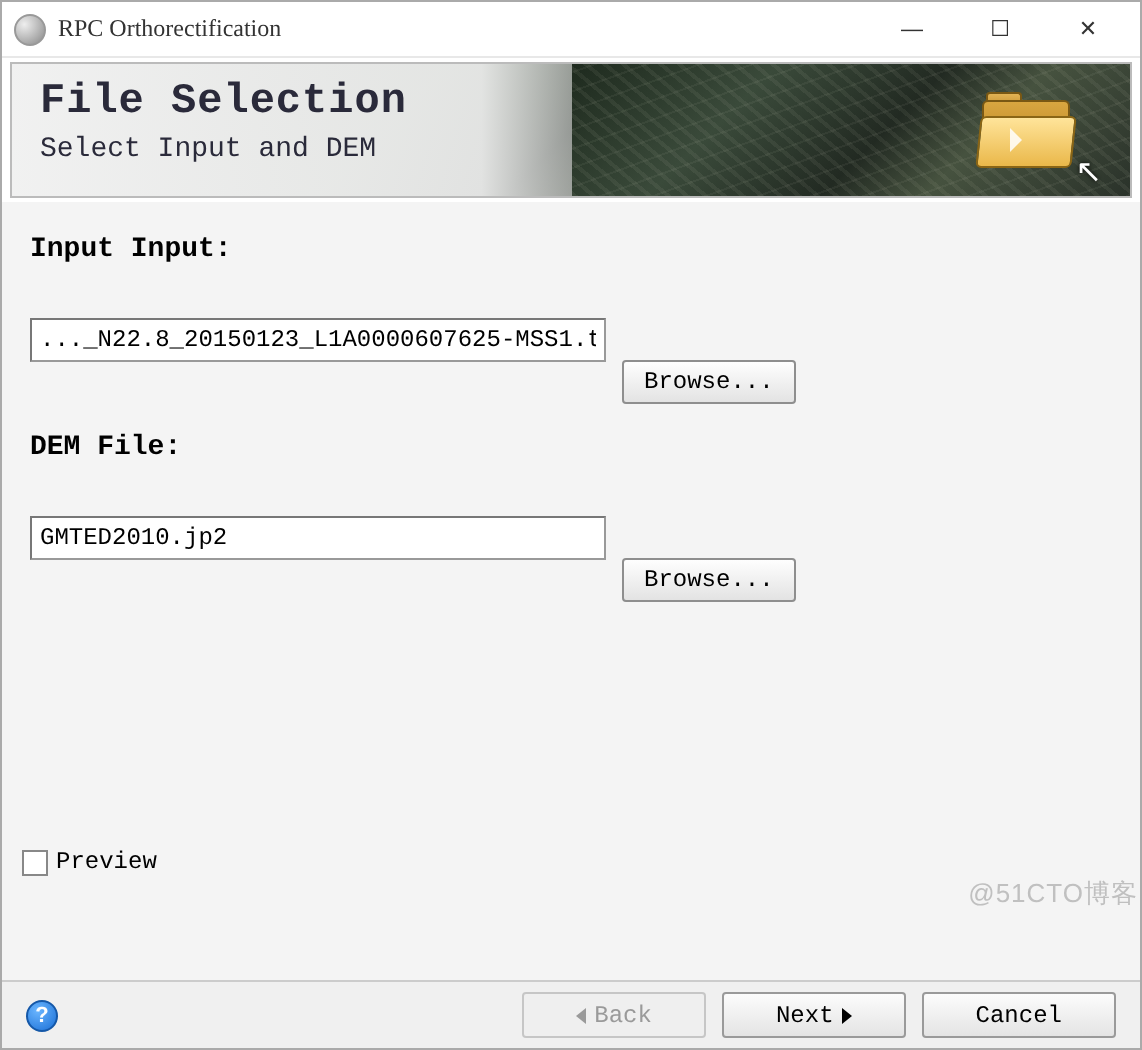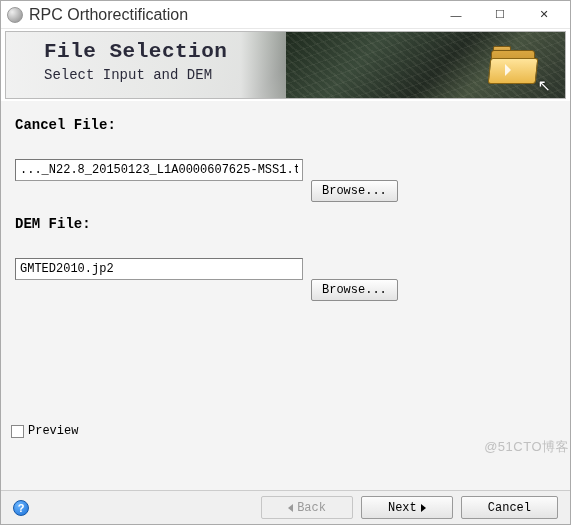--- a/index.html
+++ b/index.html
@@ -30,40 +30,39 @@
   }
   .titlebar .icon {
     width: 16px; height: 16px;
     margin-right: 6px;
     border-radius: 50%;
     background: radial-gradient(circle at 30% 30%, #eee, #888);
     border: 1px solid #999;
   }
   .titlebar .title {
     flex: 1;
-    font-family: Liberation Sans, sans-serif;
-    font-size: 16px;
+    font-family: Liberation Serif, serif;
+    font-size: 12px;
     color: #333;
   }
   .winbtns { display: flex; }
   .winbtn {
     width: 44px; height: 22px;
     display: flex; align-items: center; justify-content: center;
     font-family: "Segoe UI", sans-serif;
     font-size: 11px;
     color: #333;
   }
 
   .banner {
     height: 68px;
     position: relative;
     margin: 2px 4px;
     border: 1px solid #bbb;
     overflow: hidden;
-    padding-left: 24px;
   }
   .banner-bg {
     position: absolute; inset: 0;
     background:
       linear-gradient(90deg, rgba(245,245,245,0.98) 0%, rgba(245,245,245,0.9) 42%, rgba(245,245,245,0.0) 62%),
       linear-gradient(135deg, #1a2a1a, #2d3a2a 20%, #3a4a36 35%, #272f27 50%, #4a5246 60%, #232a23 80%);
   }
   .banner-sat {
     position: absolute;
     left: 50%; right: 0; top:0; bottom:0;
@@ -241,21 +240,21 @@
       <div class="folder-tab"></div>
       <div class="folder-back"></div>
       <div class="folder-front"></div>
       <div class="folder-arrow"></div>
     </div>
     <div class="cursor">↖</div>
   </div>
 
   <div class="body">
 
-    <div class="field-label">Cancel File:</div>
+    <div class="field-label">Input Input:</div>
     <div class="row">
       <input class="text-input" type="text" value="..._N22.8_20150123_L1A0000607625-MSS1.tiff" style="">
       <button class="btn">Browse...</button>
     </div>
 
     <div class="field-label">DEM File:</div>
     <div class="row">
       <input class="text-input" type="text" value="GMTED2010.jp2" style="">
       <button class="btn">Browse...</button>
     </div>

